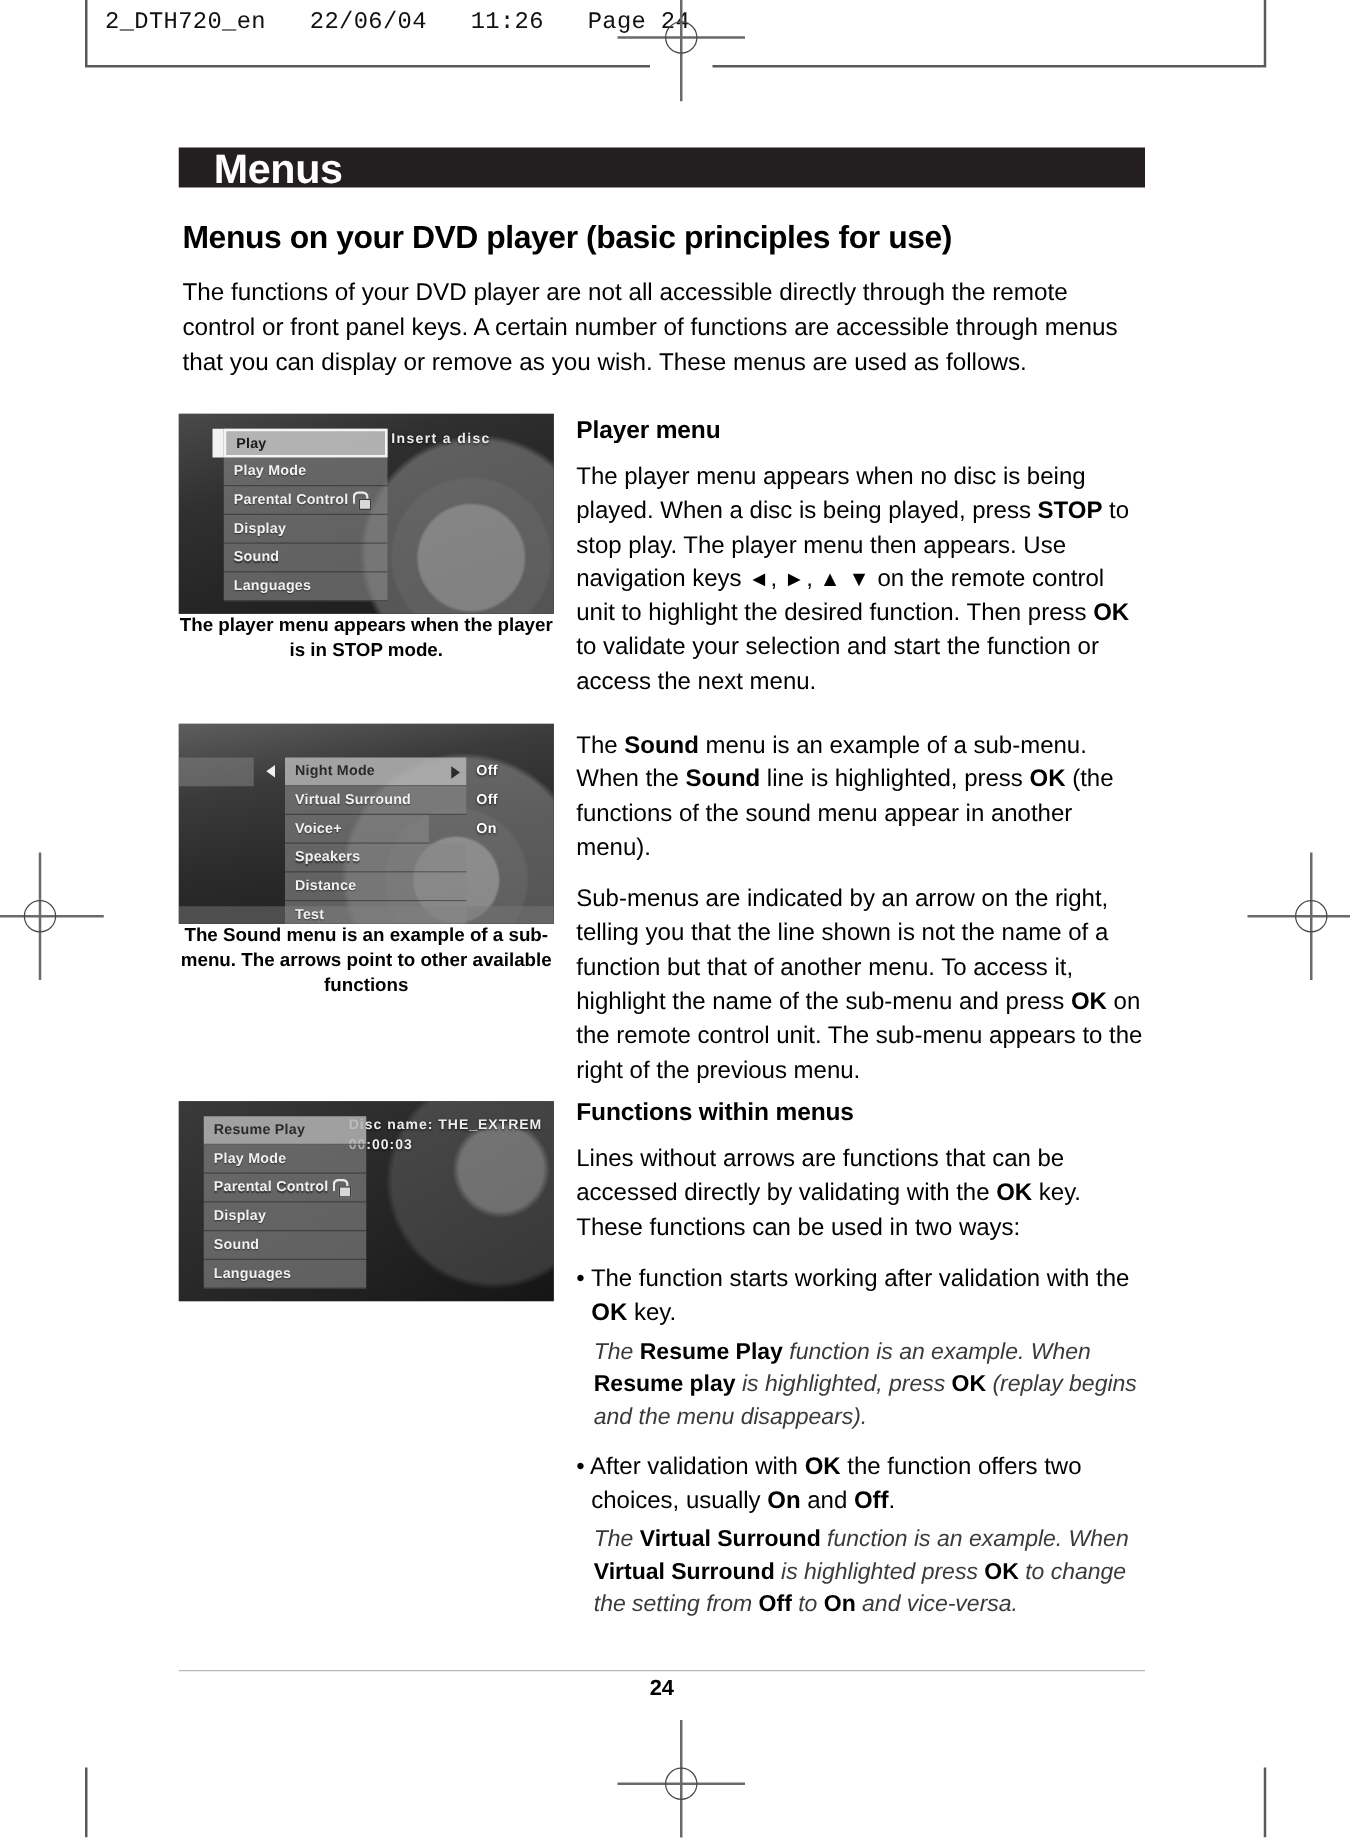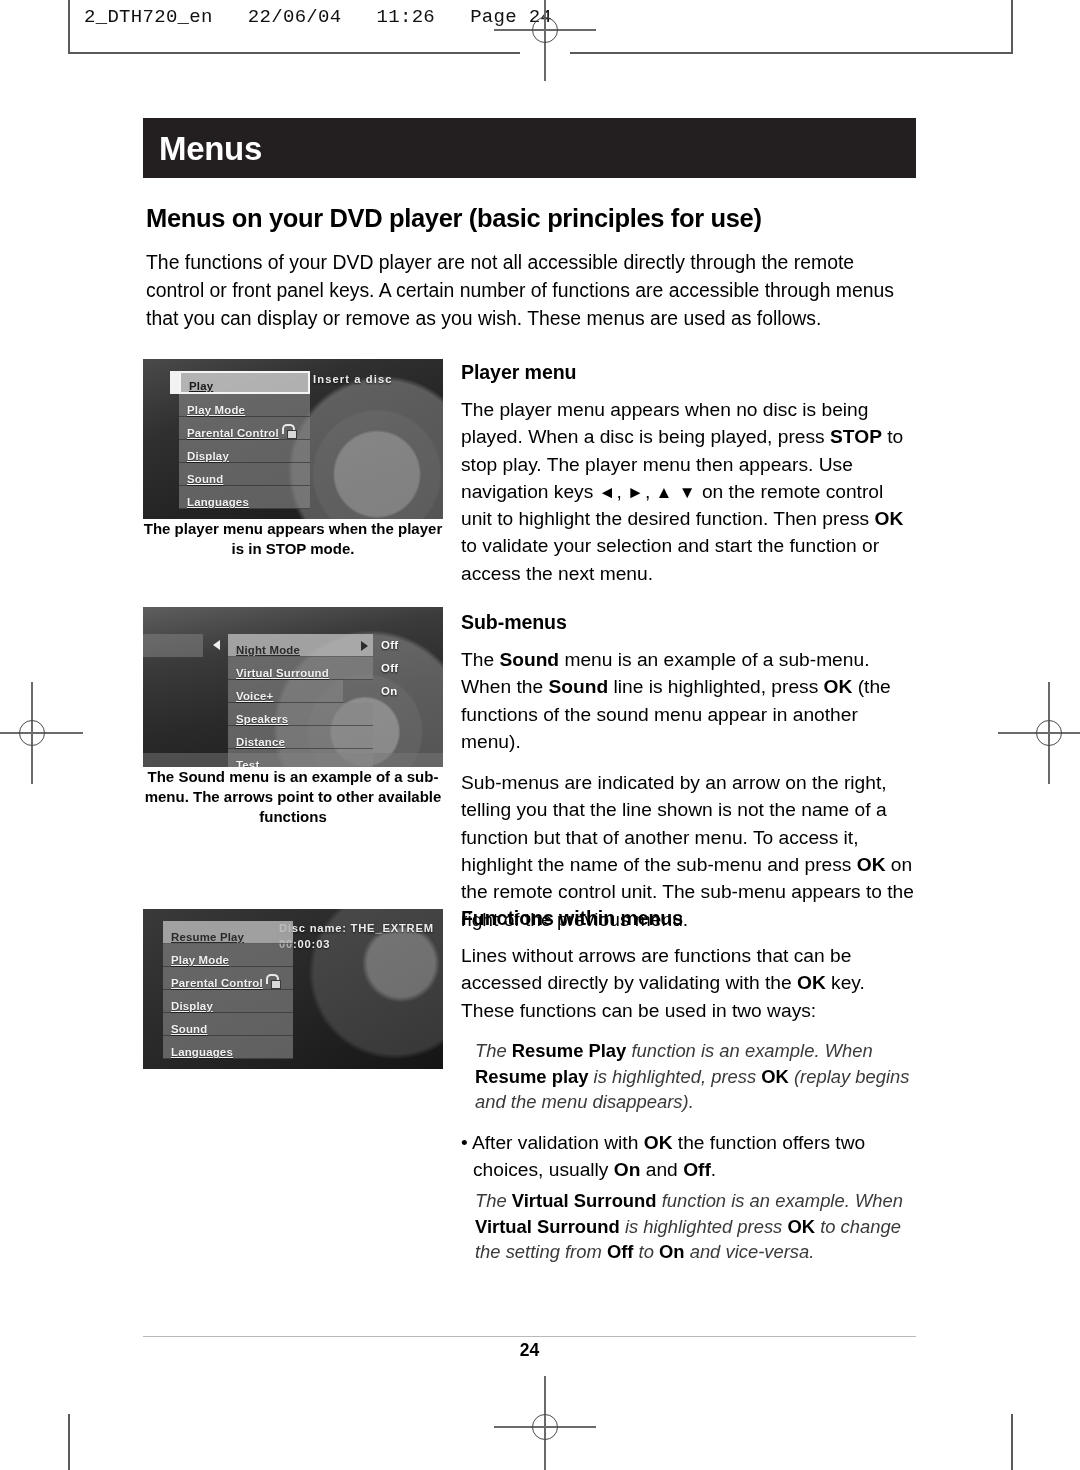--- a/index.html
+++ b/index.html
@@ -75,24 +75,24 @@
   .page {
     position: absolute;
     left: 143px;
     top: 118px;
     width: 773px;
   }
 
   
   .chapter-banner {
     background: #231f20;
-    height: 60px;
+    height: 32px;
     display: flex;
     align-items: center;
-    padding-left: 16px;
+    padding-left: 28px;
     box-sizing: border-box;
   }
   .chapter-banner .chapter-title {
     color: #ffffff;
     font-size: 33px;
     font-weight: bold;
     letter-spacing: -0.3px;
     line-height: 1;
   }
 
@@ -157,32 +157,31 @@
   }
 
   .osd-menu {
     position: absolute;
     z-index: 4;
   }
   .osd-item {
     position: relative;
     box-sizing: border-box;
     display: flex;
-    align-items: flex-end;
+    align-items: center;
     font-family: "Liberation Sans", sans-serif;
     font-size: 11.4px;
     font-weight: bold;
     letter-spacing: 0.2px;
     color: #f2f2f2;
     background: rgba(135,135,135,0.62);
     border-bottom: 1px solid rgba(30,30,30,0.5);
     padding-left: 8px;
     height: 23px;
     text-shadow: 0 1px 1px rgba(0,0,0,0.55);
-    text-decoration: underline;
   }
   .osd-item.selected {
     background: rgba(205,205,205,0.82);
     color: #1a1a1a;
     text-shadow: none;
     border: 2px solid #f4f4f4;
   }
   .osd-item.selected-soft {
     background: rgba(180,180,180,0.85);
     color: #2a2a2a;
@@ -471,28 +470,28 @@
         </div>
       </div>
     </div>
 
     <div class="text-col" style="top:2px;">
       <h2 class="sect">Player menu</h2>
       <p class="body">The player menu appears when no disc is being played. When a disc is being played, press <b>STOP</b> to stop play. The player menu then appears. Use navigation keys <span class="navglyph">◄</span>, <span class="navglyph">►</span>, <span class="navglyph">▲</span> <span class="navglyph">▼</span> on the remote control unit to highlight the desired function. Then press <b>OK</b> to validate your selection and start the function or access the next menu.</p>
     </div>
 
     <div class="text-col" style="top:252px;">
-      <h2 class="sect">Sub-menus</h2>
       <p class="body">The <b>Sound</b> menu is an example of a sub-menu. When the <b>Sound</b> line is highlighted, press <b>OK</b> (the functions of the sound menu appear in another menu).</p>
       <p class="body">Sub-menus are indicated by an arrow on the right, telling you that the line shown is not the name of a function but that of another menu. To access it, highlight the name of the sub-menu and press <b>OK</b> on the remote control unit. The sub-menu appears to the right of the previous menu.</p>
     </div>
 
     <div class="text-col" style="top:548px;">
       <h2 class="sect">Functions within menus</h2>
       <p class="body">Lines without arrows are functions that can be accessed directly by validating with the <b>OK</b> key. These functions can be used in two ways:</p>
+      <p class="bullet">• The function starts working after validation with the <b>OK</b> key.</p>
       <p class="example">The <b>Resume Play</b> function is an example. When <b>Resume play</b> is highlighted, press <b>OK</b> (replay begins and the menu disappears).</p>
       <p class="bullet">• After validation with <b>OK</b> the function offers two choices, usually <b>On</b> and <b>Off</b>.</p>
       <p class="example">The <b>Virtual Surround</b> function is an example. When <b>Virtual Surround</b> is highlighted press <b>OK</b> to change the setting from <b>Off</b> to <b>On</b> and vice-versa.</p>
     </div>
 
   </div>
 </div>
 
 <div class="footer-rule"></div>
 <div class="folio">24</div>

